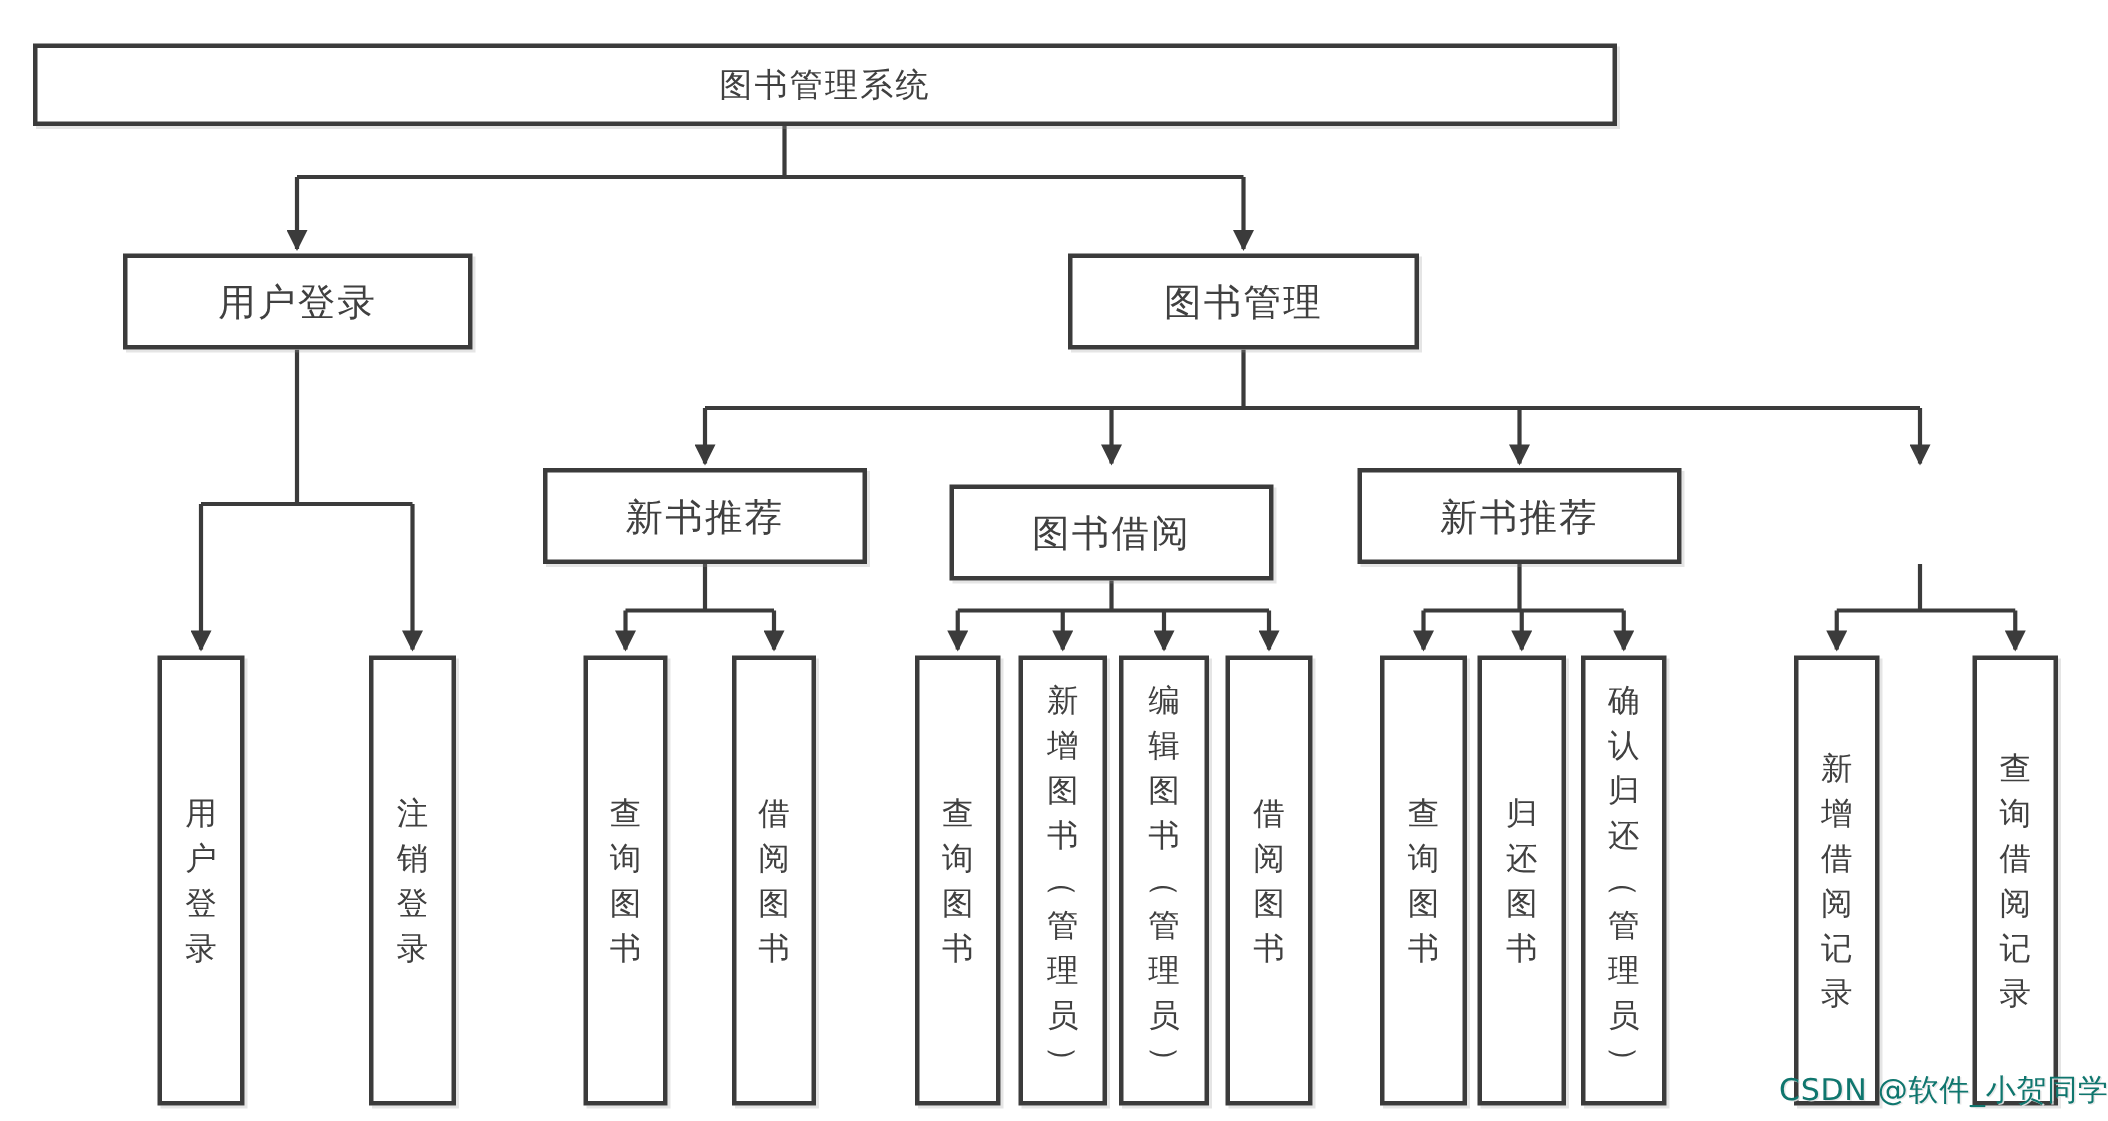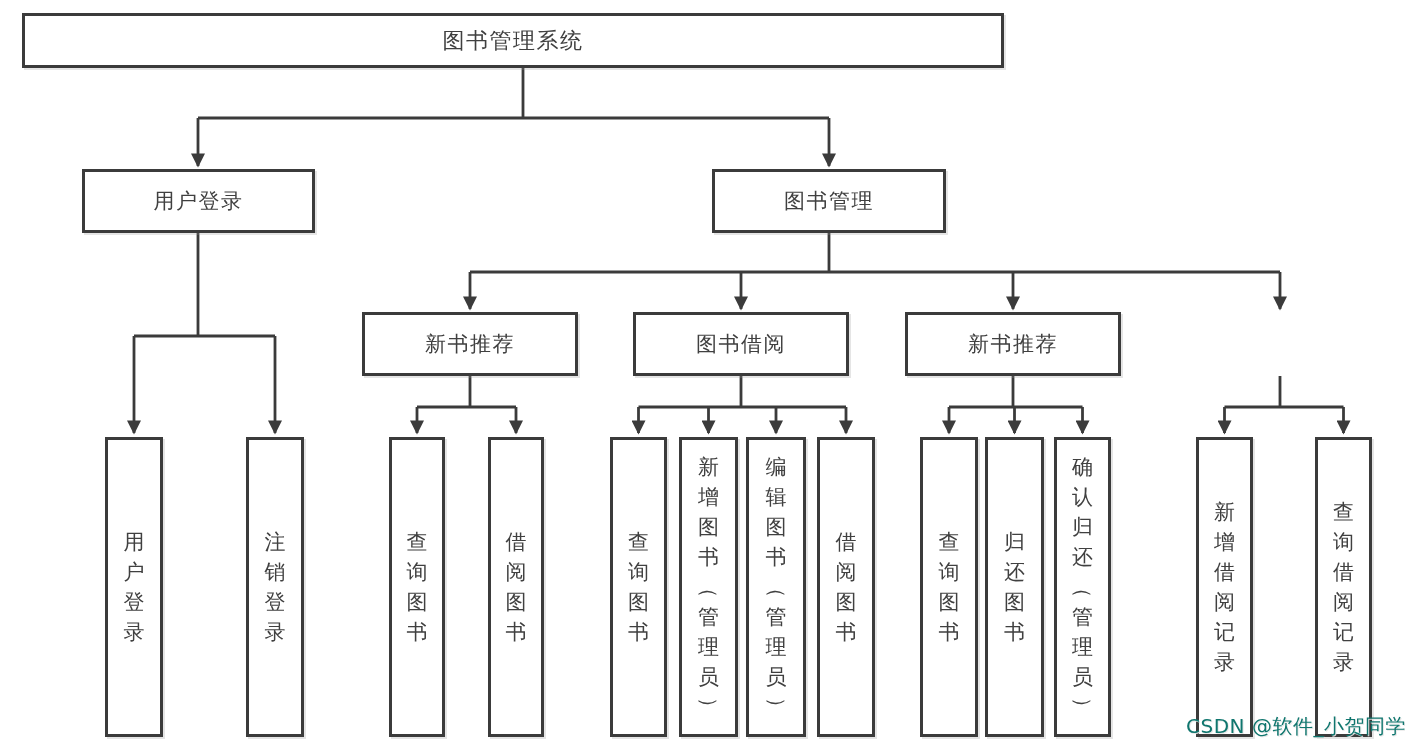--- a/index.html
+++ b/index.html
@@ -7,21 +7,21 @@
     position:relative;width:1405px;height:747px;background:#ffffff;
     font-family:"DejaVu Sans","Liberation Sans",sans-serif;overflow:hidden;
   }
   .connectors{position:absolute;left:0;top:0;z-index:1;}
   .box{
     position:absolute;box-sizing:border-box;background:#ffffff;
     border:3px solid #3b3b3b;color:#404040;z-index:2;
     display:flex;align-items:center;justify-content:center;
     box-shadow:2px 2px 0 rgba(150,150,150,0.25);
   }
-  .hlbl{font-size:21px;letter-spacing:1.5px;white-space:nowrap;}
+  .hlbl{font-size:25px;letter-spacing:1.5px;white-space:nowrap;}
   .root .hlbl{font-size:22px;}
   .vlabel{
     display:flex;flex-direction:column;align-items:center;
     font-size:21px;line-height:1;gap:9px;
   }
   .vlabel span{display:block;}
   .vlabel span.rot{transform:rotate(90deg);}
   .watermark{
     position:absolute;left:1186px;top:713px;z-index:3;
     font-size:20px;color:#0f766e;letter-spacing:0.5px;white-space:nowrap;
@@ -62,35 +62,35 @@
       <line x1="776" y1="407" x2="776" y2="433" marker-end="url(#arrow)"></line>
       <line x1="846" y1="407" x2="846" y2="433" marker-end="url(#arrow)"></line>
       <line x1="949" y1="407" x2="949" y2="433" marker-end="url(#arrow)"></line>
       <line x1="1014.5" y1="407" x2="1014.5" y2="433" marker-end="url(#arrow)"></line>
       <line x1="1082.5" y1="407" x2="1082.5" y2="433" marker-end="url(#arrow)"></line>
       <line x1="1224.5" y1="407" x2="1224.5" y2="433" marker-end="url(#arrow)"></line>
       <line x1="1343.5" y1="407" x2="1343.5" y2="433" marker-end="url(#arrow)"></line>
     </g>
   </svg>
 
-  <div class="box root" style="left:22px;top:13px;width:982px;height:55px">
+  <div class="box root" style="left:22px;top:29px;width:1056px;height:55px">
     <span class="hlbl">图书管理系统</span>
   </div>
 
   <div class="box" style="left:82px;top:169px;width:233px;height:64px">
     <span class="hlbl">用户登录</span>
   </div>
   <div class="box" style="left:362px;top:312px;width:216px;height:64px">
     <span class="hlbl">新书推荐</span>
   </div>
 
   <div class="box" style="left:712px;top:169px;width:234px;height:64px">
     <span class="hlbl">图书管理</span>
   </div>
-  <div class="box" style="left:633px;top:312px;width:216px;height:64px">
+  <div class="box" style="left:633px;top:323px;width:216px;height:64px">
     <span class="hlbl">图书借阅</span>
   </div>
   <div class="box" style="left:905px;top:312px;width:216px;height:64px">
     <span class="hlbl">新书推荐</span>
   </div>
 
   <div class="box" style="left:105px;top:437px;width:58px;height:300px">
     <span class="vlabel">
         <span>用</span>
         <span>户</span>

